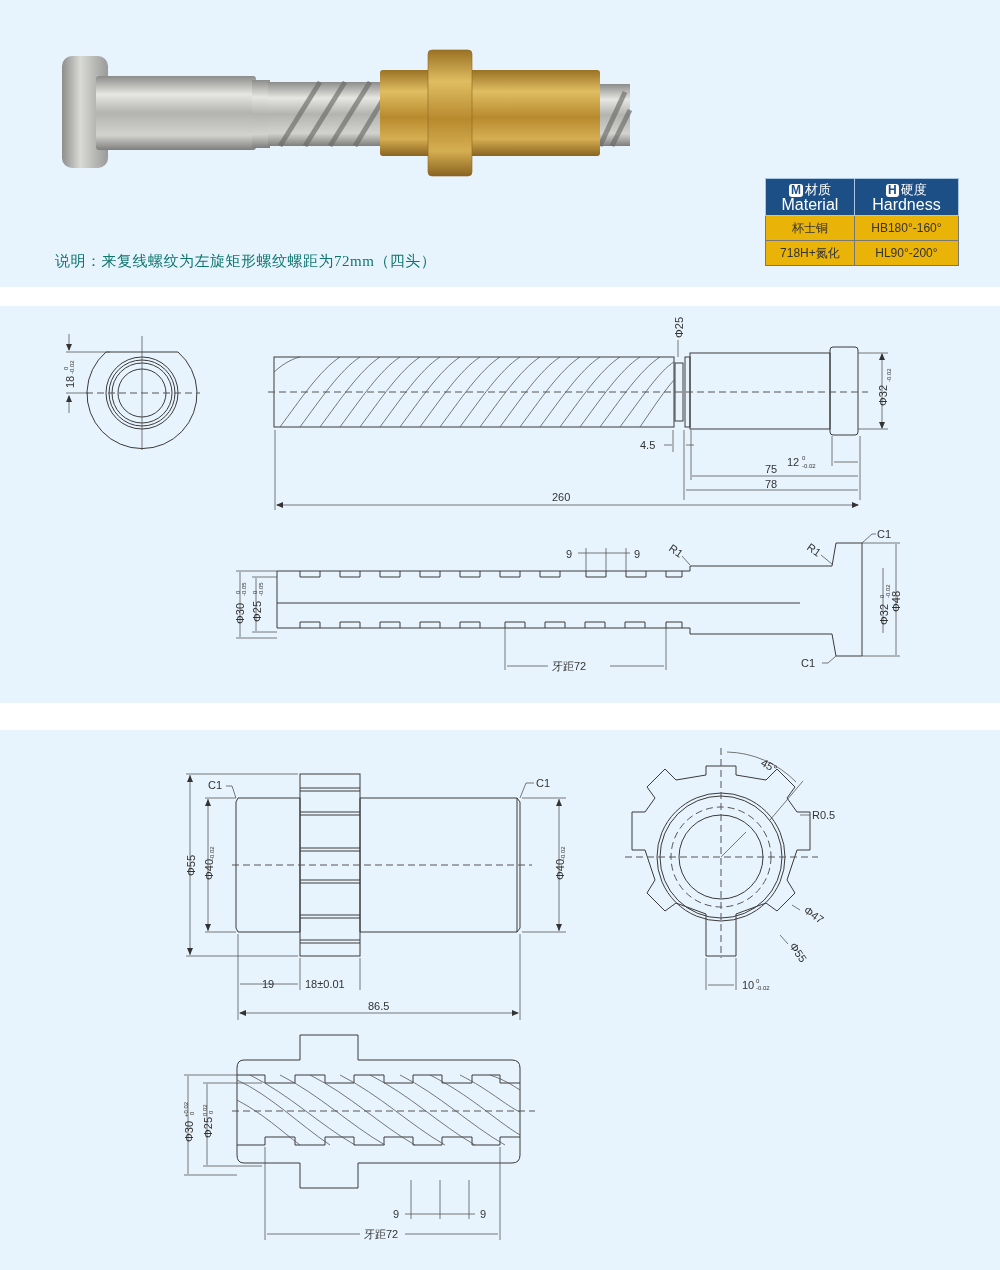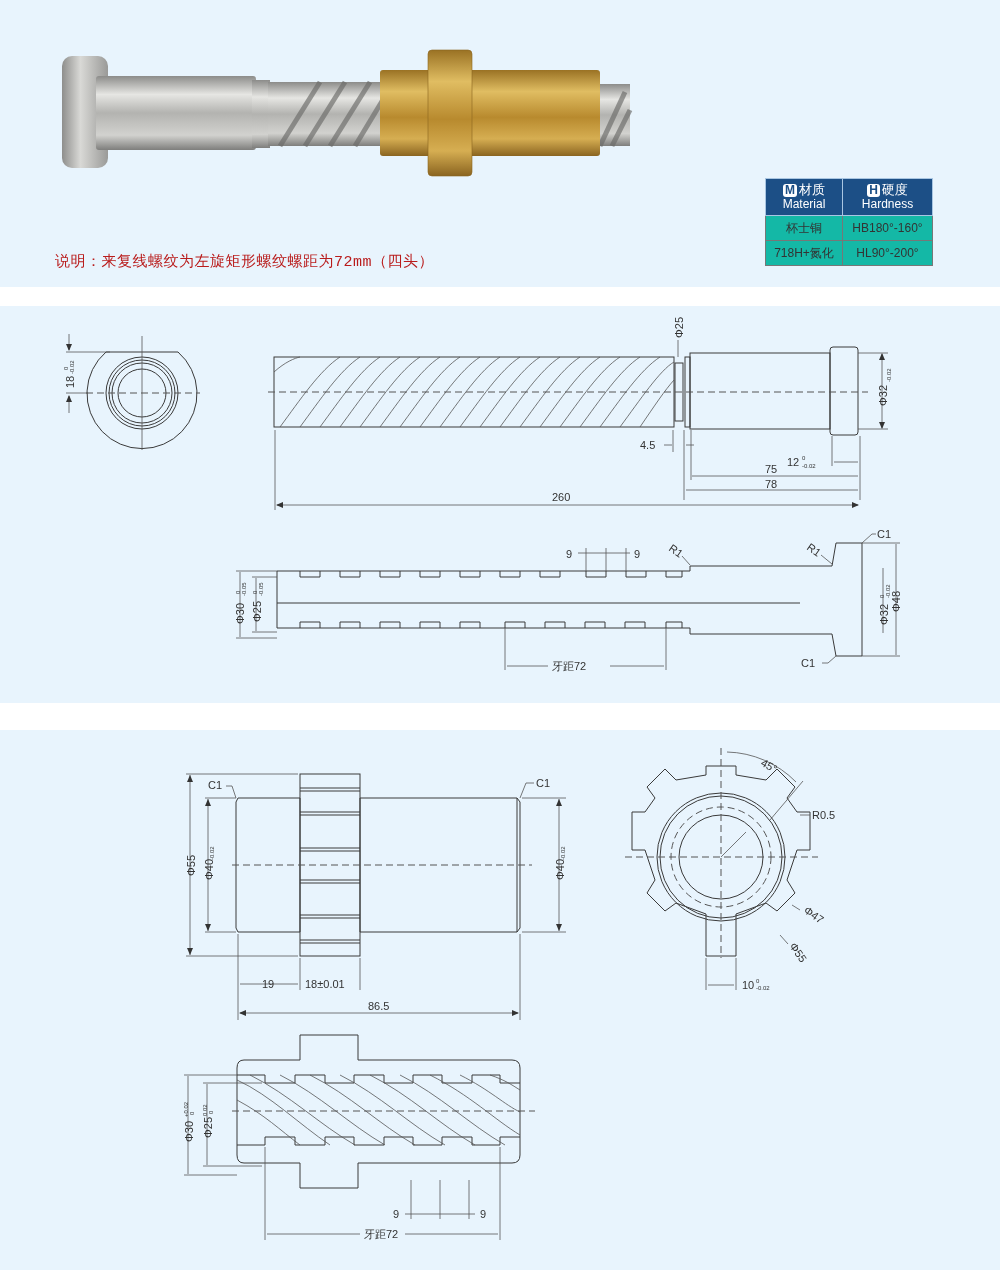--- a/index.html
+++ b/index.html
@@ -8,30 +8,30 @@
   .panel { position:absolute; left:0; width:1000px; background:#e8f4fd; }
   #p1 { top:0; height:287px; }
   #p2 { top:306px; height:397px; }
   #p3 { top:730px; height:540px; }
   svg { position:absolute; left:0; top:0; overflow:visible; }
   .ln { stroke:#3a3a3a; stroke-width:1; fill:none; }
   .dash { stroke:#555; stroke-width:1; stroke-dasharray:7 4; fill:none; }
   .thin { stroke:#555; stroke-width:0.8; fill:none; }
   .dim { font-family:"Liberation Sans",sans-serif; font-size:11px; fill:#333; }
   .dimsm { font-family:"Liberation Sans",sans-serif; font-size:6px; fill:#333; }
-  .note { position:absolute; left:55px; top:252px; font-size:15px; color:#b91c1c;
-          font-family:Liberation Mono, monospace; letter-spacing:0.5px; }
-  table.spec { position:absolute; left:765px; top:178px; width:168px; border-collapse:collapse;
+  .note { position:absolute; left:55px; top:252px; font-size:15px; color:#0f766e;
+          font-family:Liberation Serif, serif; letter-spacing:0.5px; }
+  table.spec { position:absolute; left:765px; top:178px; width:194px; border-collapse:collapse;
                font-family:"Liberation Sans",sans-serif; border:1px solid #555; }
   table.spec th { background:#1c4f86; color:#fff; font-weight:normal; font-size:13px; line-height:15px;
                   padding:3px 2px; border:1px solid #a9c6e2; text-align:center; }
-  table.spec th .sub { font-size:12px; display:block; }
+  table.spec th .sub { font-size:16px; display:block; }
   table.spec th .badge { display:inline-block; background:#fff; color:#1c4f86; border-radius:3px;
                          font-weight:bold; font-size:12px; line-height:13px; padding:0 2px; margin-right:2px; }
-  table.spec td { background:#14b8a6; font-size:12px; color:#333; text-align:center; height:22px;
+  table.spec td { background:#eab308; font-size:12px; color:#333; text-align:center; height:22px;
                   border:1px solid #777; }
 </style>
 </head>
 <body>
 
 <div class="panel" id="p1">
   <svg width="1000" height="287">
     <defs>
       <linearGradient id="steel" x1="0" y1="0" x2="0" y2="1">
         <stop offset="0" stop-color="#8c8c8a"></stop>

